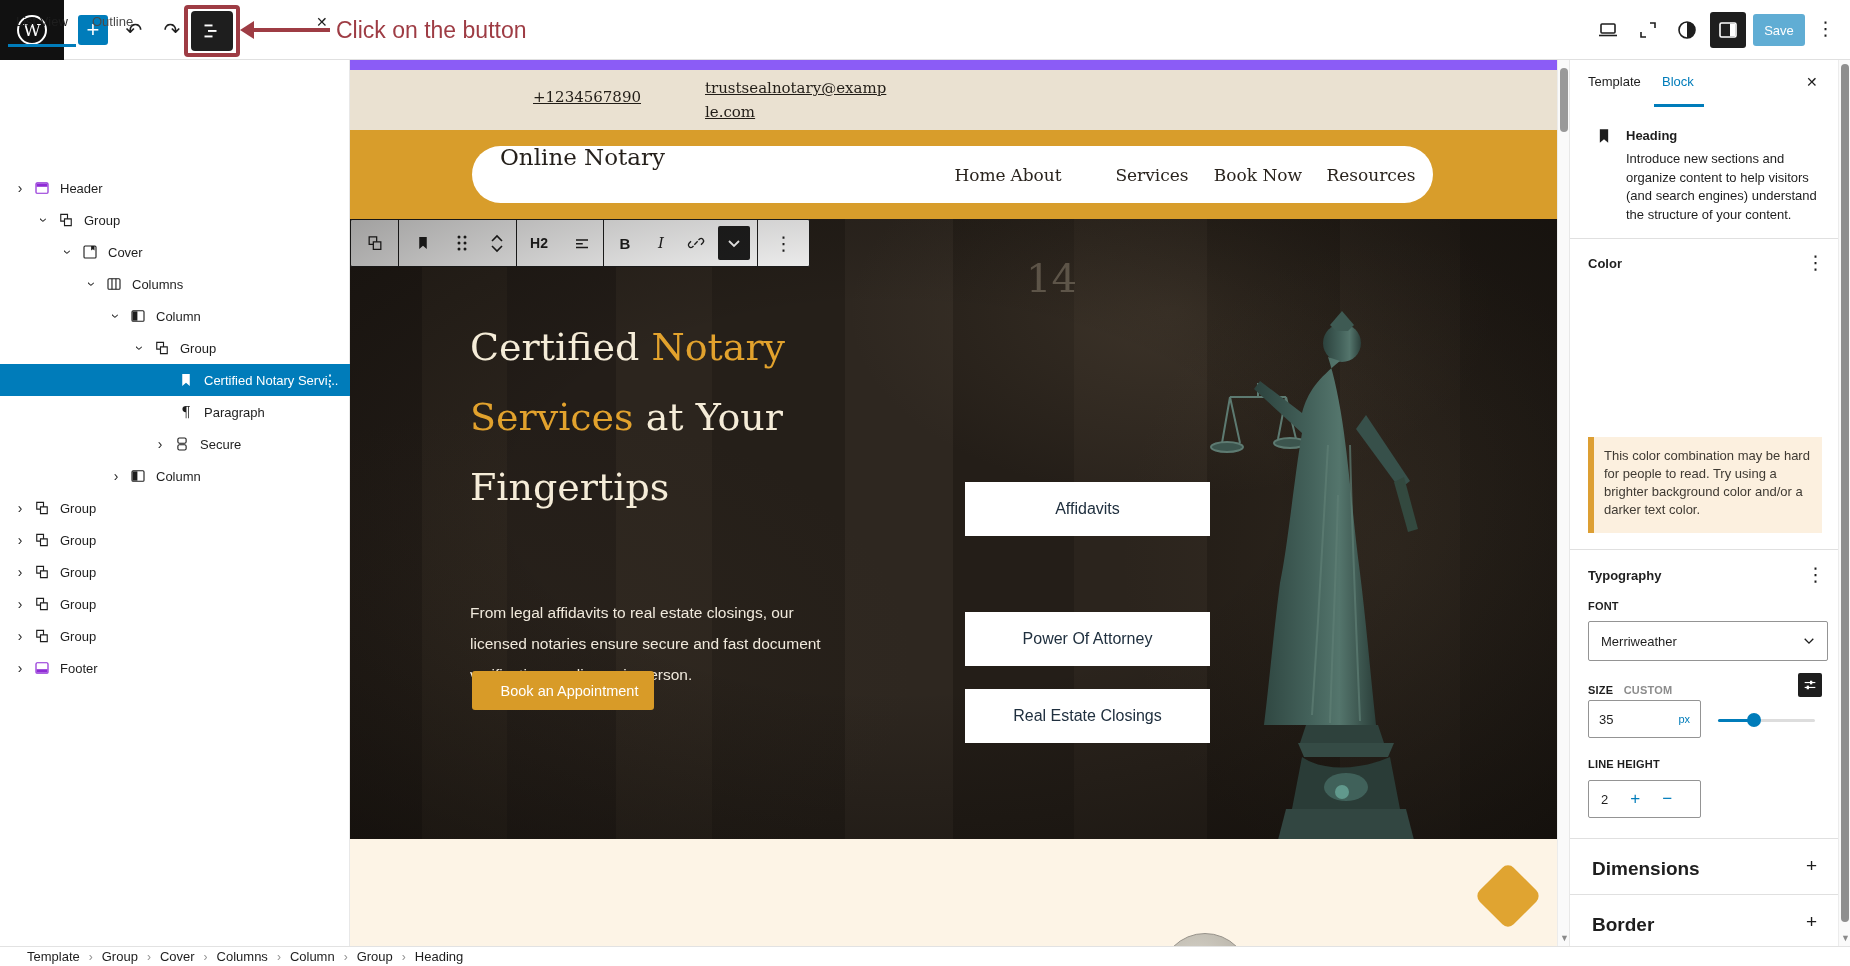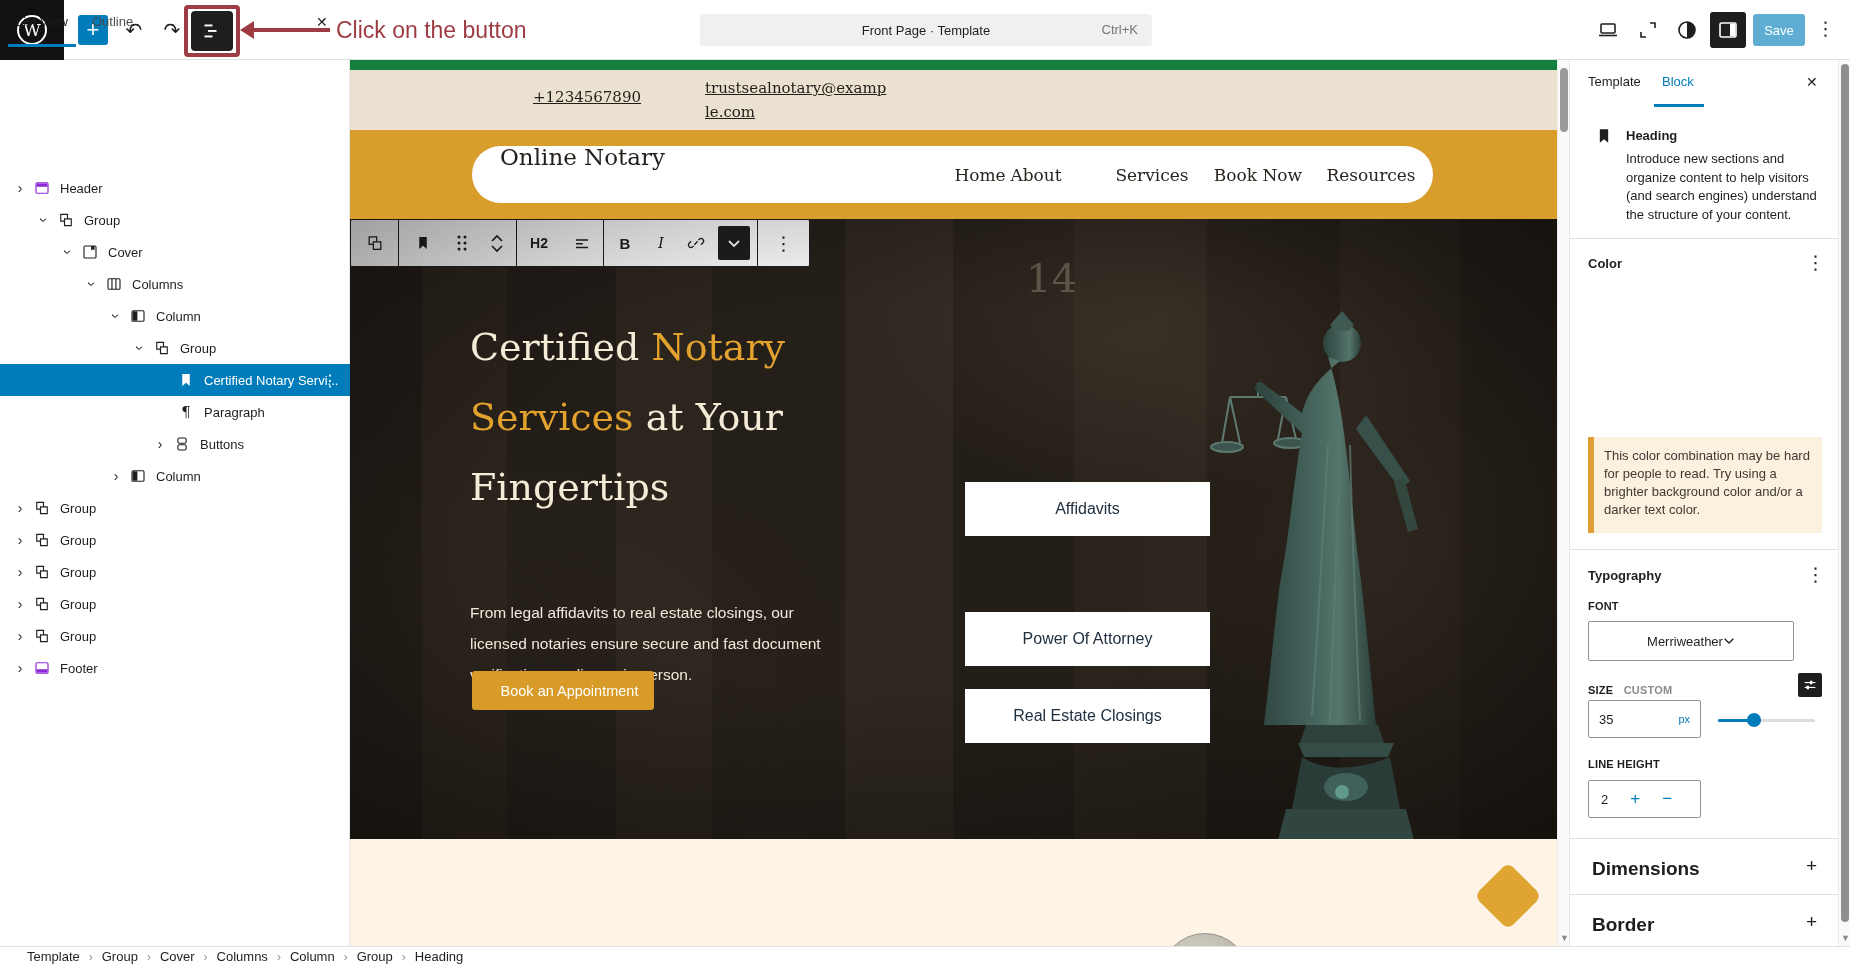--- a/index.html
+++ b/index.html
@@ -35,21 +35,21 @@
   .lp-close { left:316px; top:14px; font-size:14px; color:#1e1e1e; }
   .trow { position:absolute; left:0; width:350px; height:32px; display:flex; align-items:center; font-size:13px; color:#1e1e1e; }
   .trow.sel { background:#007cba; color:#fff; }
   .trow .chev { width:20px; text-align:center; font-size:14px; color:inherit; flex:none; }
   .trow .chev.exp { transform:rotate(90deg); }
   .trow .bicon { width:24px; height:18px; display:flex; align-items:center; justify-content:center; flex:none; }
   .trow .lbl { margin-left:6px; white-space:nowrap; overflow:hidden; text-overflow:ellipsis; max-width:180px; }
   .trow .rowkebab { position:absolute; right:12px; top:7px; color:#fff; font-size:16px; }
 
   
-  .canvas { left:350px; top:60px; width:1207px; height:886px; background:#15803d; overflow:hidden; }
+  .canvas { left:350px; top:60px; width:1207px; height:886px; background:#8b5cf6; overflow:hidden; }
   .site-topbar { left:0; top:10px; width:1207px; height:60px; background:#eae1d1; font-family:"DejaVu Serif", serif; color:#221d17; font-size:15px; }
   .site-phone { left:183px; top:18px; text-decoration:underline; }
   .site-email { left:355px; top:6px; width:182px; line-height:24px; word-break:break-all; text-decoration:underline; }
   .site-promo { left:585px; top:6px; width:440px; line-height:24px; text-align:right; }
   .site-nav { left:0; top:70px; width:1207px; height:89px; background:#d89d2b; }
   .nav-pill { left:122px; top:16px; width:961px; height:57px; background:#fff; border-radius:29px; }
   .brand { left:150px; top:84px; font-family:"DejaVu Serif", serif; font-size:23px; color:#241f1a; }
   .navlink { top:105px; transform:translateX(-50%); font-family:"DejaVu Serif", serif; font-size:17px; color:#2a241e; }
   .hero { left:0; top:159px; width:1207px; height:620px; overflow:hidden;
     background-color:#262019;
@@ -93,21 +93,21 @@
   .swrow + .swrow { border-top:1px solid #e0e0e0; }
   .circ { width:22px; height:22px; border-radius:50%; flex:none; }
   .circ.fill { background:#e6ddca; border:1px solid rgba(0,0,0,.2); }
   .circ.empty { background:#fff; border:1px solid #b5b5b5; position:relative; overflow:hidden; }
   .circ.empty::after { content:""; position:absolute; left:-3px; top:9px; width:28px; height:1px; background:#b5b5b5; transform:rotate(-45deg); }
   .duos { position:relative; width:34px; height:22px; flex:none; }
   .duos .c1 { position:absolute; left:0; top:0; }
   .duos .c2 { position:absolute; left:12px; top:0; }
   .warnbox { left:18px; top:377px; width:234px; height:96px; background:#fcf0df; border-left:6px solid #dd9f33; padding:10px 10px 0 10px; font-size:13px; line-height:18px; color:#3f3a33; }
   .fldlabel { font-size:11px; font-weight:bold; color:#1e1e1e; letter-spacing:.2px; }
-  .select { left:18px; top:561px; width:206px; height:40px; border:1px solid #949494; border-radius:2px; display:flex; align-items:center; padding:0 12px; font-size:13px; justify-content:center; }
+  .select { left:18px; top:561px; width:240px; height:40px; border:1px solid #949494; border-radius:2px; display:flex; align-items:center; padding:0 12px; font-size:13px; justify-content:space-between; }
   .blacktool { left:228px; top:613px; width:24px; height:24px; background:#1e1e1e; border-radius:2px; display:flex; align-items:center; justify-content:center; }
   .sizeinput { left:18px; top:640px; width:113px; height:38px; border:1px solid #949494; border-radius:2px; display:flex; align-items:center; padding:0 10px; font-size:13px; justify-content:space-between; }
   .unit { color:#007cba; font-size:11px; }
   .slider-track { left:148px; top:659px; width:97px; height:3px; background:#ddd; border-radius:2px; }
   .slider-fill { left:148px; top:659px; width:35px; height:3px; background:#007cba; border-radius:2px; }
   .slider-thumb { left:177px; top:653px; width:14px; height:14px; border-radius:50%; background:#007cba; }
   .stepper { left:18px; top:720px; width:113px; height:38px; border:1px solid #949494; border-radius:2px; display:flex; align-items:center; padding:0 12px; font-size:13px; gap:22px; }
   .stepbtn { color:#007cba; font-size:17px; }
   .panelrow { left:0; width:269px; height:56px; }
   .panelrow .t { position:absolute; left:22px; top:20px; font-size:19px; font-weight:bold; }
@@ -146,24 +146,20 @@
       <rect x="3.5" y="4.5" width="8" height="1.9" fill="#fff"></rect>
       <rect x="7" y="10" width="8.5" height="1.9" fill="#fff"></rect>
       <rect x="3.5" y="15.5" width="8" height="1.9" fill="#fff"></rect>
     </svg>
   </div>
   <div class="abs redbox"></div>
   <div class="abs ann-arrow-line"></div>
   <div class="abs ann-arrow-head"></div>
   <div class="abs ann-text">Click on the button</div>
 
-  <div class="abs docpill">
-    <div class="title">Front Page · Template</div>
-    <div class="kbd">Ctrl+K</div>
-  </div>
 
   <div class="abs topicon" style="left:1592px;">
     <svg width="24" height="24" viewBox="0 0 24 24">
       <rect x="5" y="6" width="14" height="9" rx="1" fill="none" stroke="#1e1e1e" stroke-width="1.6"></rect>
       <path d="M3 17.5h18" stroke="#1e1e1e" stroke-width="1.6"></path>
     </svg>
   </div>
   <div class="abs topicon" style="left:1632px;">
     <svg width="24" height="24" viewBox="0 0 24 24">
       <path d="M14 5h5v5" fill="none" stroke="#1e1e1e" stroke-width="1.6"></path>
@@ -265,21 +261,21 @@
     <span class="lbl">Paragraph</span>
   </div>
   <div class="abs trow" style="top:428px; padding-left:150px;">
     <span class="chev">›</span>
     <span class="bicon">
       <svg width="18" height="18" viewBox="0 0 24 24">
           <rect x="6.5" y="4" width="11" height="7" rx="2" fill="none" stroke="#1e1e1e" stroke-width="1.5"></rect>
           <rect x="6.5" y="13" width="11" height="7" rx="2" fill="none" stroke="#1e1e1e" stroke-width="1.5"></rect>
         </svg>
     </span>
-    <span class="lbl">Buttons</span>
+    <span class="lbl">Secure</span>
   </div>
   <div class="abs trow" style="top:460px; padding-left:106px;">
     <span class="chev">›</span>
     <span class="bicon">
       <svg width="18" height="18" viewBox="0 0 24 24">
           <rect x="4" y="5" width="16" height="14" rx="1.5" fill="none" stroke="#1e1e1e" stroke-width="1.5"></rect>
           <path d="M4.8 5.8h6.4v12.4H4.8z" fill="#1e1e1e"></path>
         </svg>
     </span>
     <span class="lbl">Column</span>

